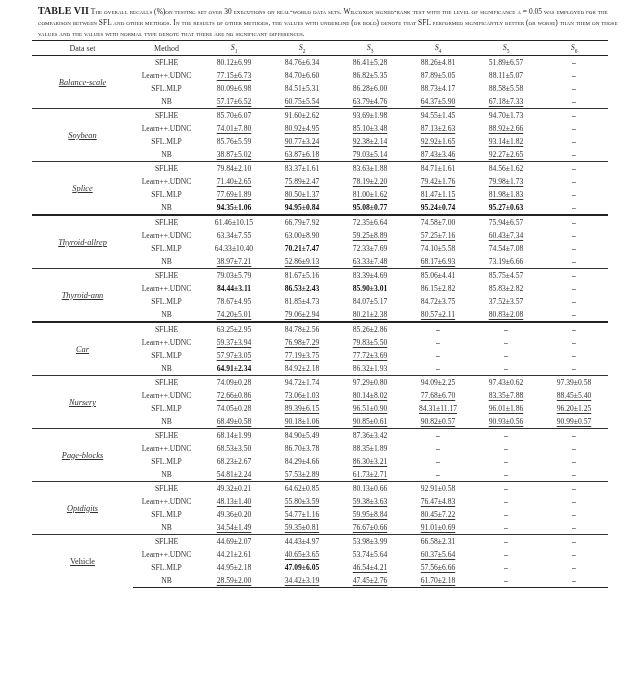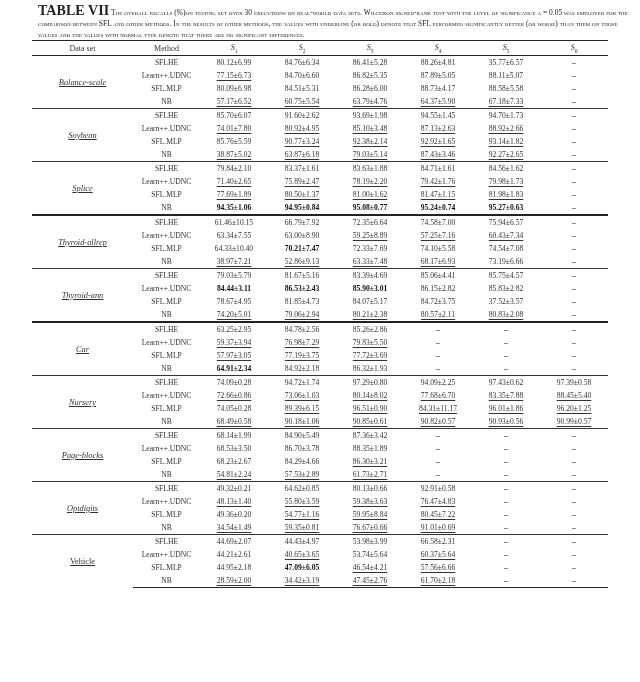--- a/index.html
+++ b/index.html
@@ -6,21 +6,21 @@
   body {
     width: 640px; height: 682px; overflow: hidden;
     font-family: "Liberation Serif", "DejaVu Serif", serif;
     color: #2a2a2a;
   }
   .caption {
     position: absolute; left: 38px; top: 5px; width: 596px;
     font-size: 7.4px; line-height: 11px; letter-spacing: 0.05px;
     color: #222;
   }
-  .caption .lead { font-size: 14px; font-weight: bold; }
+  .caption .lead { font-size: 10px; font-weight: bold; }
   .caption .sc { font-variant: small-caps; }
   .tbl-wrap { position: absolute; left: 32px; top: 40px; width: 576px; }
   table {
     width: 576px; border-collapse: collapse; table-layout: fixed;
     font-size: 7.6px; color: #333;
   }
   col.c-ds { width: 101px; }
   col.c-m { width: 67px; }
   col.c-s { width: 68px; }
   thead th {
@@ -75,21 +75,21 @@
       </tr>
     </thead>
     <tbody id="tbody">
         <tr class="grp-first">
           <td rowspan="4" class="ds">Balance-scale</td>
           <td>SFLHE</td>
           <td><span>80.12±6.99</span></td>
           <td><span>84.76±6.34</span></td>
           <td><span>86.41±5.28</span></td>
           <td><span>88.26±4.81</span></td>
-          <td><span>35.77±6.57</span></td>
+          <td><span>51.89±6.57</span></td>
           <td><span class="dash">–</span></td>
         </tr>
         <tr>
           <td>Learn++.UDNC</td>
           <td><span class="u">77.15±6.73</span></td>
           <td><span>84.70±6.60</span></td>
           <td><span>86.82±5.35</span></td>
           <td><span>87.89±5.05</span></td>
           <td><span>88.11±5.07</span></td>
           <td><span class="dash">–</span></td>

